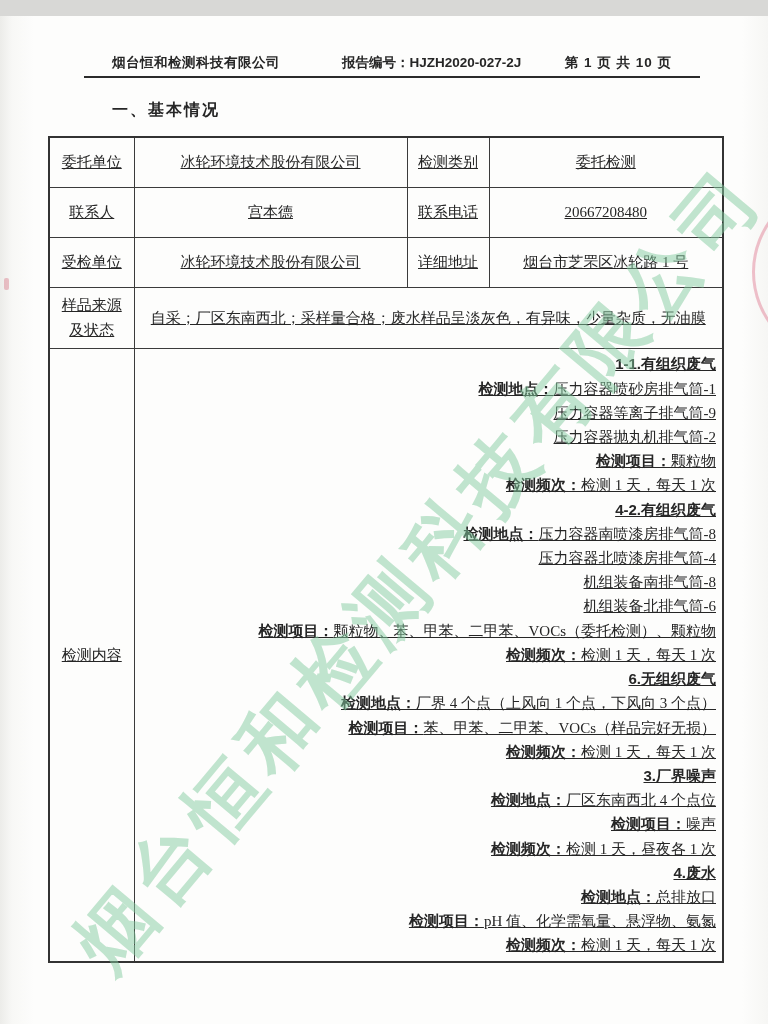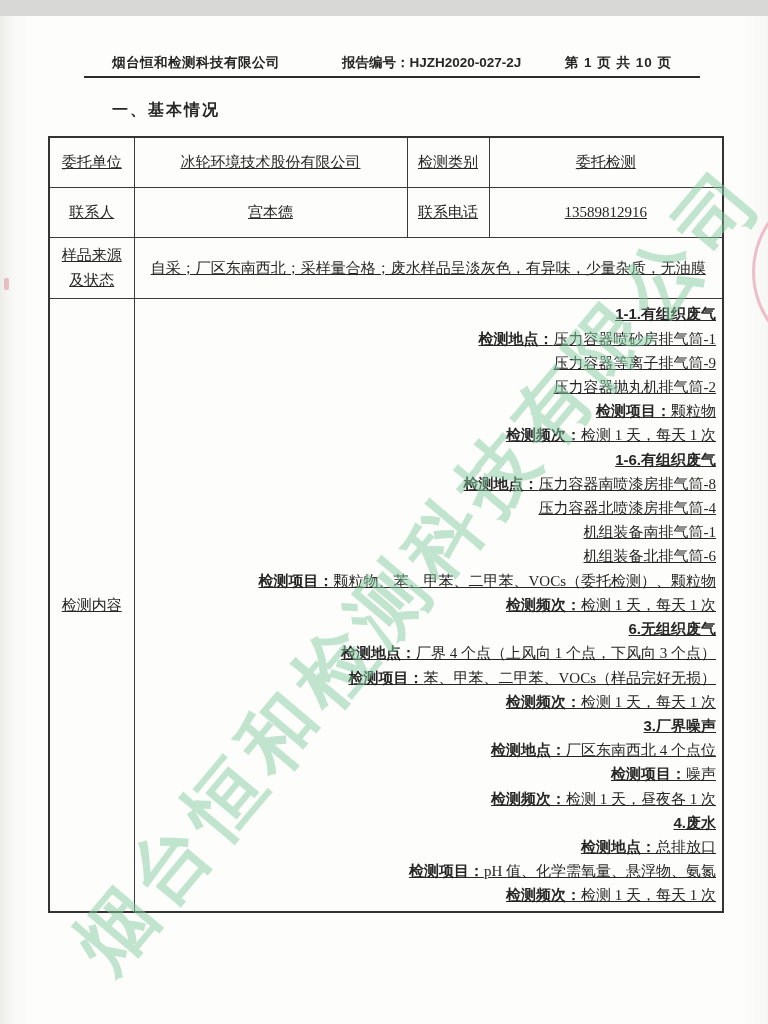--- a/index.html
+++ b/index.html
@@ -90,45 +90,51 @@
         <tr class="r-std">
           <td>委托单位</td>
           <td>冰轮环境技术股份有限公司</td>
           <td>检测类别</td>
           <td>委托检测</td>
         </tr>
         <tr class="r-std">
           <td>联系人</td>
           <td>宫本德</td>
           <td>联系电话</td>
-          <td>13589812916</td>
+          <td>20667208480</td>
+        </tr>
+        <tr class="r-std">
+          <td>受检单位</td>
+          <td>冰轮环境技术股份有限公司</td>
+          <td>详细地址</td>
+          <td>烟台市芝罘区冰轮路 1 号</td>
         </tr>
       </tbody>
     <tbody>
       <tr>
         <td class="sample-lab">
           <div>样品来源</div>
           <div>及状态</div>
         </td>
         <td class="sample-val" colspan="3">自采；厂区东南西北；采样量合格；废水样品呈淡灰色，有异味，少量杂质，无油膜</td>
       </tr>
       <tr>
         <td class="content-lab">检测内容</td>
         <td class="content-cell" colspan="3">
           <div id="content-lines">
               <div class="cline"><b>1-1.有组织废气</b></div>
               <div class="cline"><b>检测地点：</b><span>压力容器喷砂房排气筒-1</span></div>
               <div class="cline indent"><span>压力容器等离子排气筒-9</span></div>
               <div class="cline indent"><span>压力容器抛丸机排气筒-2</span></div>
               <div class="cline"><b>检测项目：</b><span>颗粒物</span></div>
               <div class="cline"><b>检测频次：</b><span>检测 1 天，每天 1 次</span></div>
-              <div class="cline"><b>1-6.有组织废气</b></div>
+              <div class="cline"><b>4-2.有组织废气</b></div>
               <div class="cline"><b>检测地点：</b><span>压力容器南喷漆房排气筒-8</span></div>
               <div class="cline indent"><span>压力容器北喷漆房排气筒-4</span></div>
-              <div class="cline indent"><span>机组装备南排气筒-1</span></div>
+              <div class="cline indent"><span>机组装备南排气筒-8</span></div>
               <div class="cline indent"><span>机组装备北排气筒-6</span></div>
               <div class="cline"><b>检测项目：</b><span>颗粒物、苯、甲苯、二甲苯、VOCs（委托检测）、颗粒物</span></div>
               <div class="cline"><b>检测频次：</b><span>检测 1 天，每天 1 次</span></div>
               <div class="cline"><b>6.无组织废气</b></div>
               <div class="cline"><b>检测地点：</b><span>厂界 4 个点（上风向 1 个点，下风向 3 个点）</span></div>
               <div class="cline"><b>检测项目：</b><span>苯、甲苯、二甲苯、VOCs（样品完好无损）</span></div>
               <div class="cline"><b>检测频次：</b><span>检测 1 天，每天 1 次</span></div>
               <div class="cline"><b>3.厂界噪声</b></div>
               <div class="cline"><b>检测地点：</b><span>厂区东南西北 4 个点位</span></div>
               <div class="cline"><b>检测项目：</b><span>噪声</span></div>

